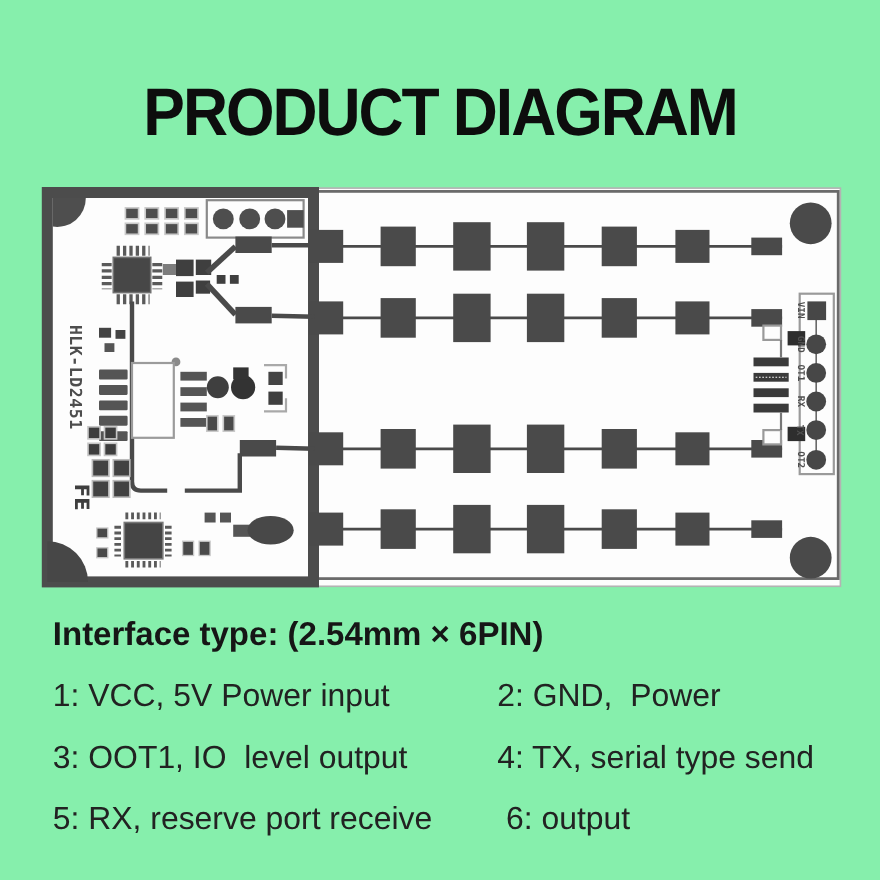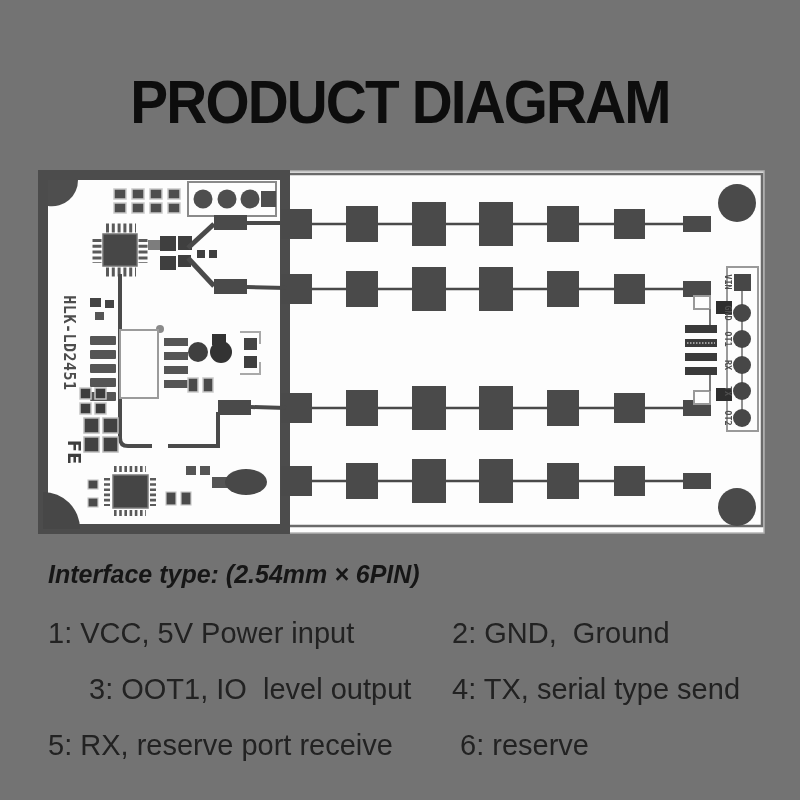--- a/index.html
+++ b/index.html
@@ -1,25 +1,25 @@
 <!DOCTYPE html>
 <html><head>
 <meta charset="utf-8">
 <style>
   html,body{margin:0;padding:0;background:#ffffff;}
-  .page{position:relative;width:800px;height:800px;background:#737373;overflow:hidden;
+  .page{position:relative;width:800px;height:800px;background:#86efac;overflow:hidden;
         font-family:"Liberation Sans",sans-serif;color:#111;}
   .title{position:absolute;top:72px;left:0;right:0;text-align:center;
          font-size:61px;font-weight:bold;letter-spacing:-2px;line-height:1;
          transform:scaleX(.93);transform-origin:center;color:#0d0d0d;white-space:pre;}
-  .iface-heading{position:absolute;left:48px;top:560px;font-size:25px;font-weight:bold;
-         color:#161616;white-space:pre;font-style:italic;}
+  .iface-heading{position:absolute;left:48px;top:560px;font-size:30px;font-weight:bold;
+         color:#161616;white-space:pre;}
   .pin-item{position:absolute;font-size:29px;color:#222;white-space:pre;}
   .p1{left:48px;top:617px;text-align:center;} .p2{left:452px;top:617px;}
-  .p3{left:48px;top:673px;margin-left:41px;} .p4{left:452px;top:673px;}
+  .p3{left:48px;top:673px;} .p4{left:452px;top:673px;}
   .p5{left:48px;top:729px;} .p6{left:460px;top:729px;}
   svg{position:absolute;left:0;top:0;}
   .silk{font-family:"DejaVu Sans Mono",monospace;font-weight:bold;font-size:15px;fill:#4d4d4d;letter-spacing:.5px;}
   .pinlbl{font-family:"DejaVu Sans Mono",monospace;font-weight:bold;font-size:8.5px;fill:#4f4f4f;}
   .logo{font-family:"DejaVu Sans",sans-serif;font-weight:bold;font-size:18px;fill:#3e3e3e;}
 </style>
 </head>
 <body>
 
 <div class="page">
@@ -192,19 +192,19 @@
       <text class="pinlbl" transform="rotate(90 725 339)" x="725" y="339" text-anchor="middle">OT1</text>
       <text class="pinlbl" transform="rotate(90 725 365)" x="725" y="365" text-anchor="middle">RX</text>
       <text class="pinlbl" transform="rotate(90 725 391)" x="725" y="391" text-anchor="middle">TX</text>
       <text class="pinlbl" transform="rotate(90 725 418)" x="725" y="418" text-anchor="middle">OT2</text>
     </g>
   </svg>
 
   <div class="iface-heading">Interface type: (2.54mm × 6PIN)</div>
 
   <div class="pin-item p1">1: VCC, 5V Power input</div>
-  <div class="pin-item p2">2: GND,  Ground</div>
+  <div class="pin-item p2">2: GND,  Power</div>
   <div class="pin-item p3">3: OOT1, IO  level output</div>
   <div class="pin-item p4">4: TX, serial type send</div>
   <div class="pin-item p5">5: RX, reserve port receive</div>
-  <div class="pin-item p6">6: reserve</div>
+  <div class="pin-item p6">6: output</div>
 
 </div>
 
 </body></html>

